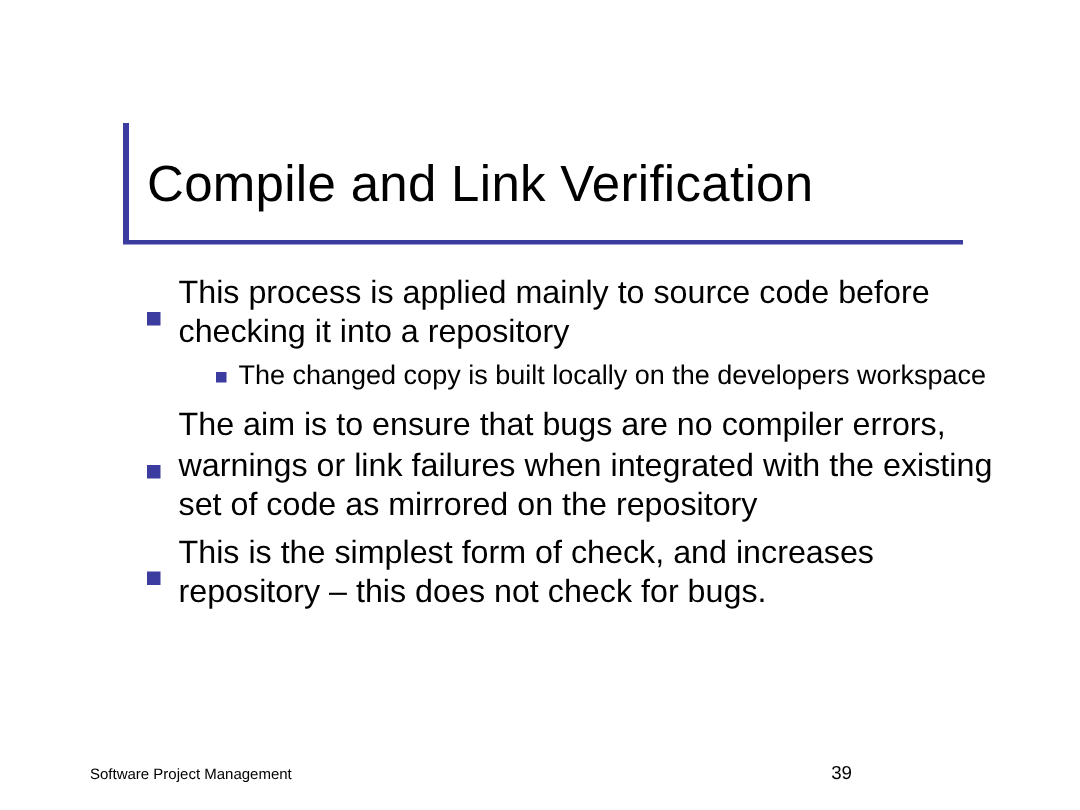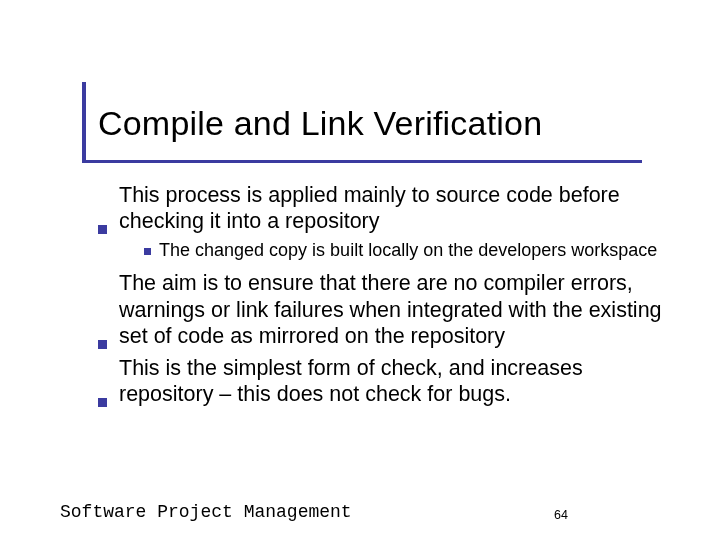--- a/index.html
+++ b/index.html
@@ -47,21 +47,21 @@
   }
   .body {
     position: absolute;
     left: 98px;
     top: 180px;
     width: 570px;
     font-family: Tahoma, Verdana, sans-serif;
   }
   .lvl1 {
     display: flex;
-    align-items: flex-end;
+    align-items: center;
     gap: 12px;
     margin: 2px 0 6px 0;
   }
   .lvl1 .text {
     font-size: 21.5px;
     line-height: 1.22;
   }
   .lvl2 {
     display: flex;
     align-items: flex-start;
@@ -81,22 +81,22 @@
   }
   .sqbullet.sm {
     width: 7px;
     height: 7px;
     margin-top: 8px;
   }
   .footer-left {
     position: absolute;
     left: 60px;
     bottom: 18px;
-    font-size: 18px;
-    font-family: Liberation Mono, monospace;
+    font-size: 10px;
+    font-family: Liberation Sans, sans-serif;
   }
   .footer-right {
     position: absolute;
     right: 40px;
     bottom: 18px;
     font-size: 12.5px;
     font-family: Tahoma, Verdana, sans-serif;
   }
 </style>
 </head>
@@ -116,26 +116,26 @@
       <div class="text">This process is applied mainly to source code before checking it into a repository</div>
     </div>
 
     <div class="lvl2">
       <div class="sqbullet sm"></div>
       <div class="text">The changed copy is built locally on the developers workspace</div>
     </div>
 
     <div class="lvl1">
       <div class="sqbullet"></div>
-      <div class="text">The aim is to ensure that there are no compiler errors, warnings or link failures when integrated with the existing set of code as mirrored on the repository</div>
+      <div class="text">The aim is to ensure that bugs are no compiler errors, warnings or link failures when integrated with the existing set of code as mirrored on the repository</div>
     </div>
 
     <div class="lvl1">
       <div class="sqbullet"></div>
       <div class="text">This is the simplest form of check, and increases repository – this does not check for bugs.</div>
     </div>
 
   </div>
 
   <div class="footer-left">Software Project Management</div>
-  <div class="footer-right">64</div>
+  <div class="footer-right">39</div>
 
 </div>
 
 </body></html>

